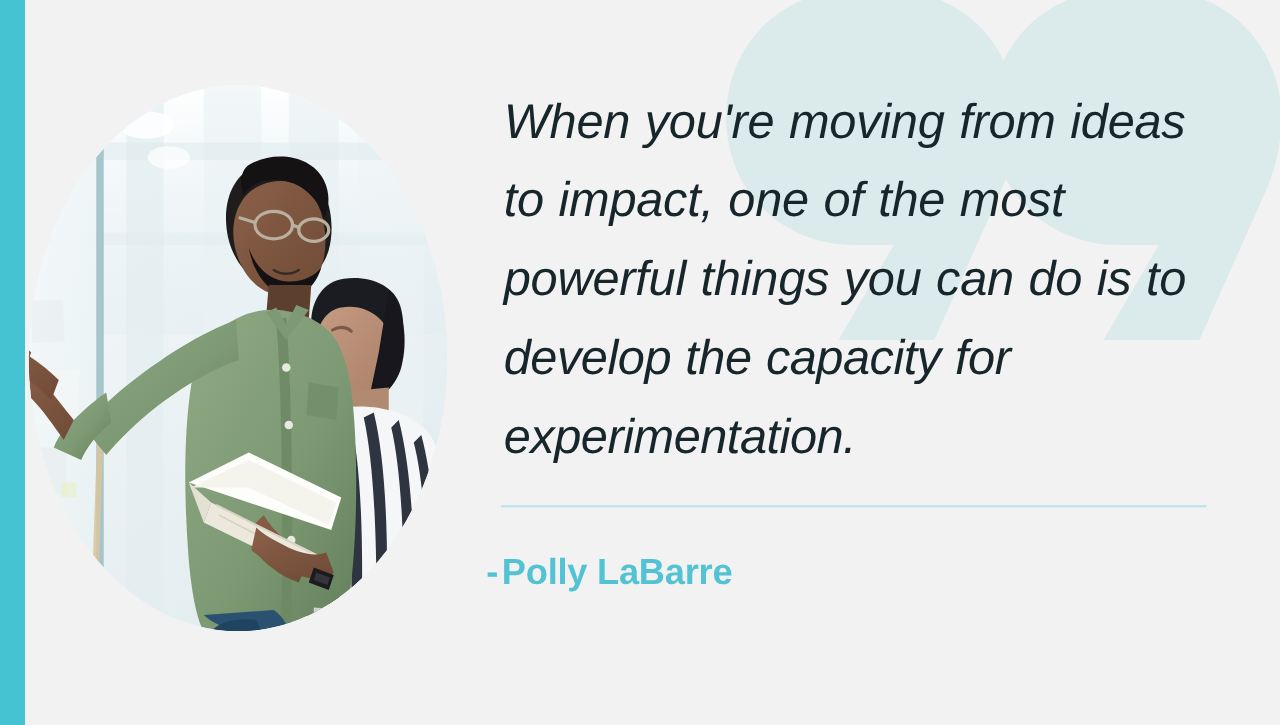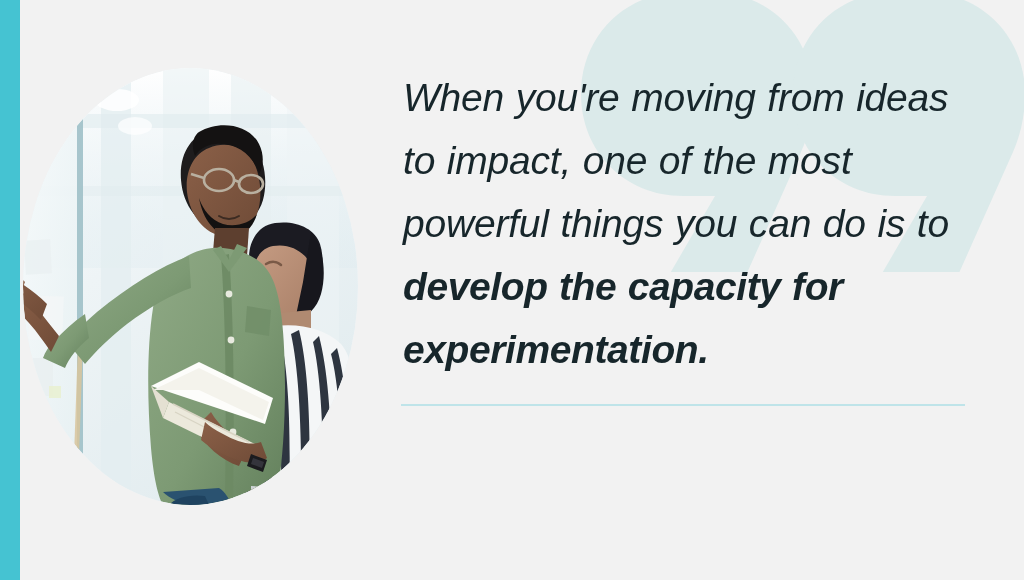--- a/index.html
+++ b/index.html
@@ -72,21 +72,21 @@
     font-family: "Liberation Sans", sans-serif;
     font-size: 39px;
     line-height: 63px;
     letter-spacing: -0.2px;
     color: #17262b;
     font-style: italic;
     font-weight: 400;
     word-spacing: 1px;
   }
   #quote-text .emph {
-    font-weight: 700;
+    font-weight: 400;
     font-style: italic;
     letter-spacing: -0.4px;
   }
 
   
   #divider {
     position: absolute;
     left: 401px;
     top: 404px;
     width: 564px;
@@ -280,15 +280,16 @@
     </svg>
   </div>
 
   <div id="quote-block">
     <p id="quote-text"><span>When you're moving from ideas to impact, one of the most powerful things you can do is to </span><span class="emph">develop the capacity for experimentation.</span></p>
   </div>
 
   <div id="divider"></div>
 
   <div id="attribution">
+    <p id="author-line"><span class="dash">-</span><span>Polly LaBarre</span></p>
   </div>
 
 </div>
 
 </body></html>

